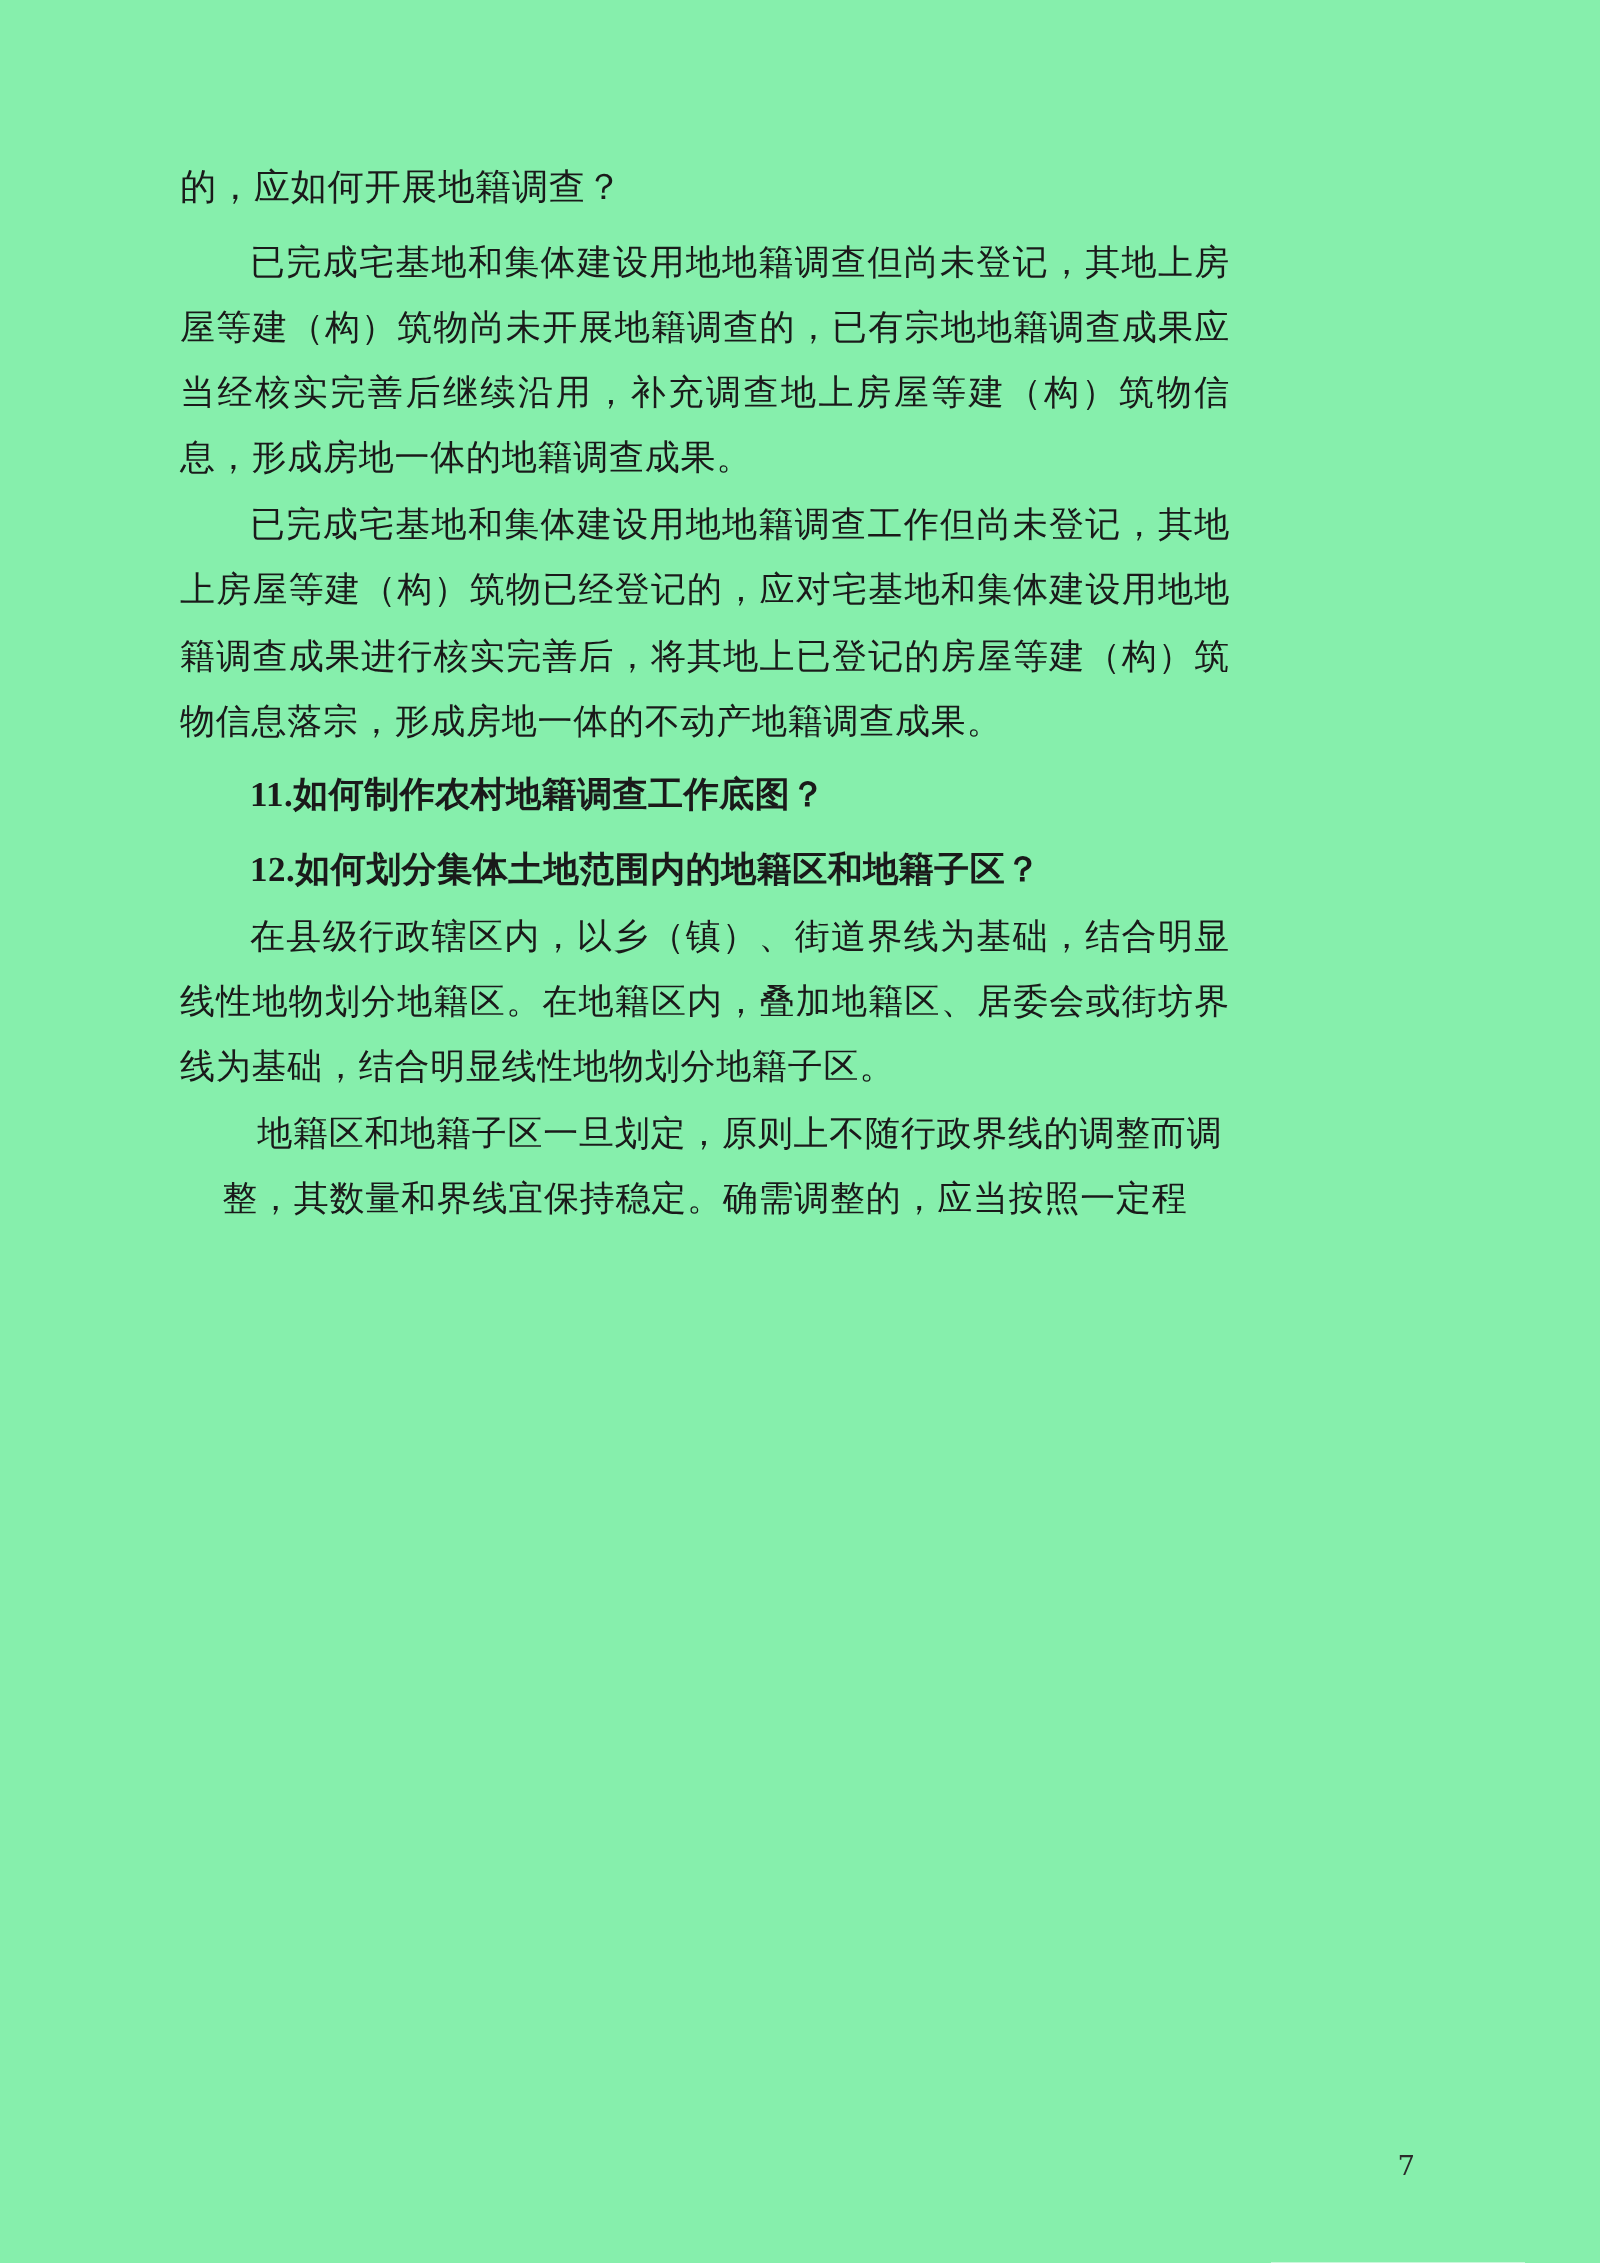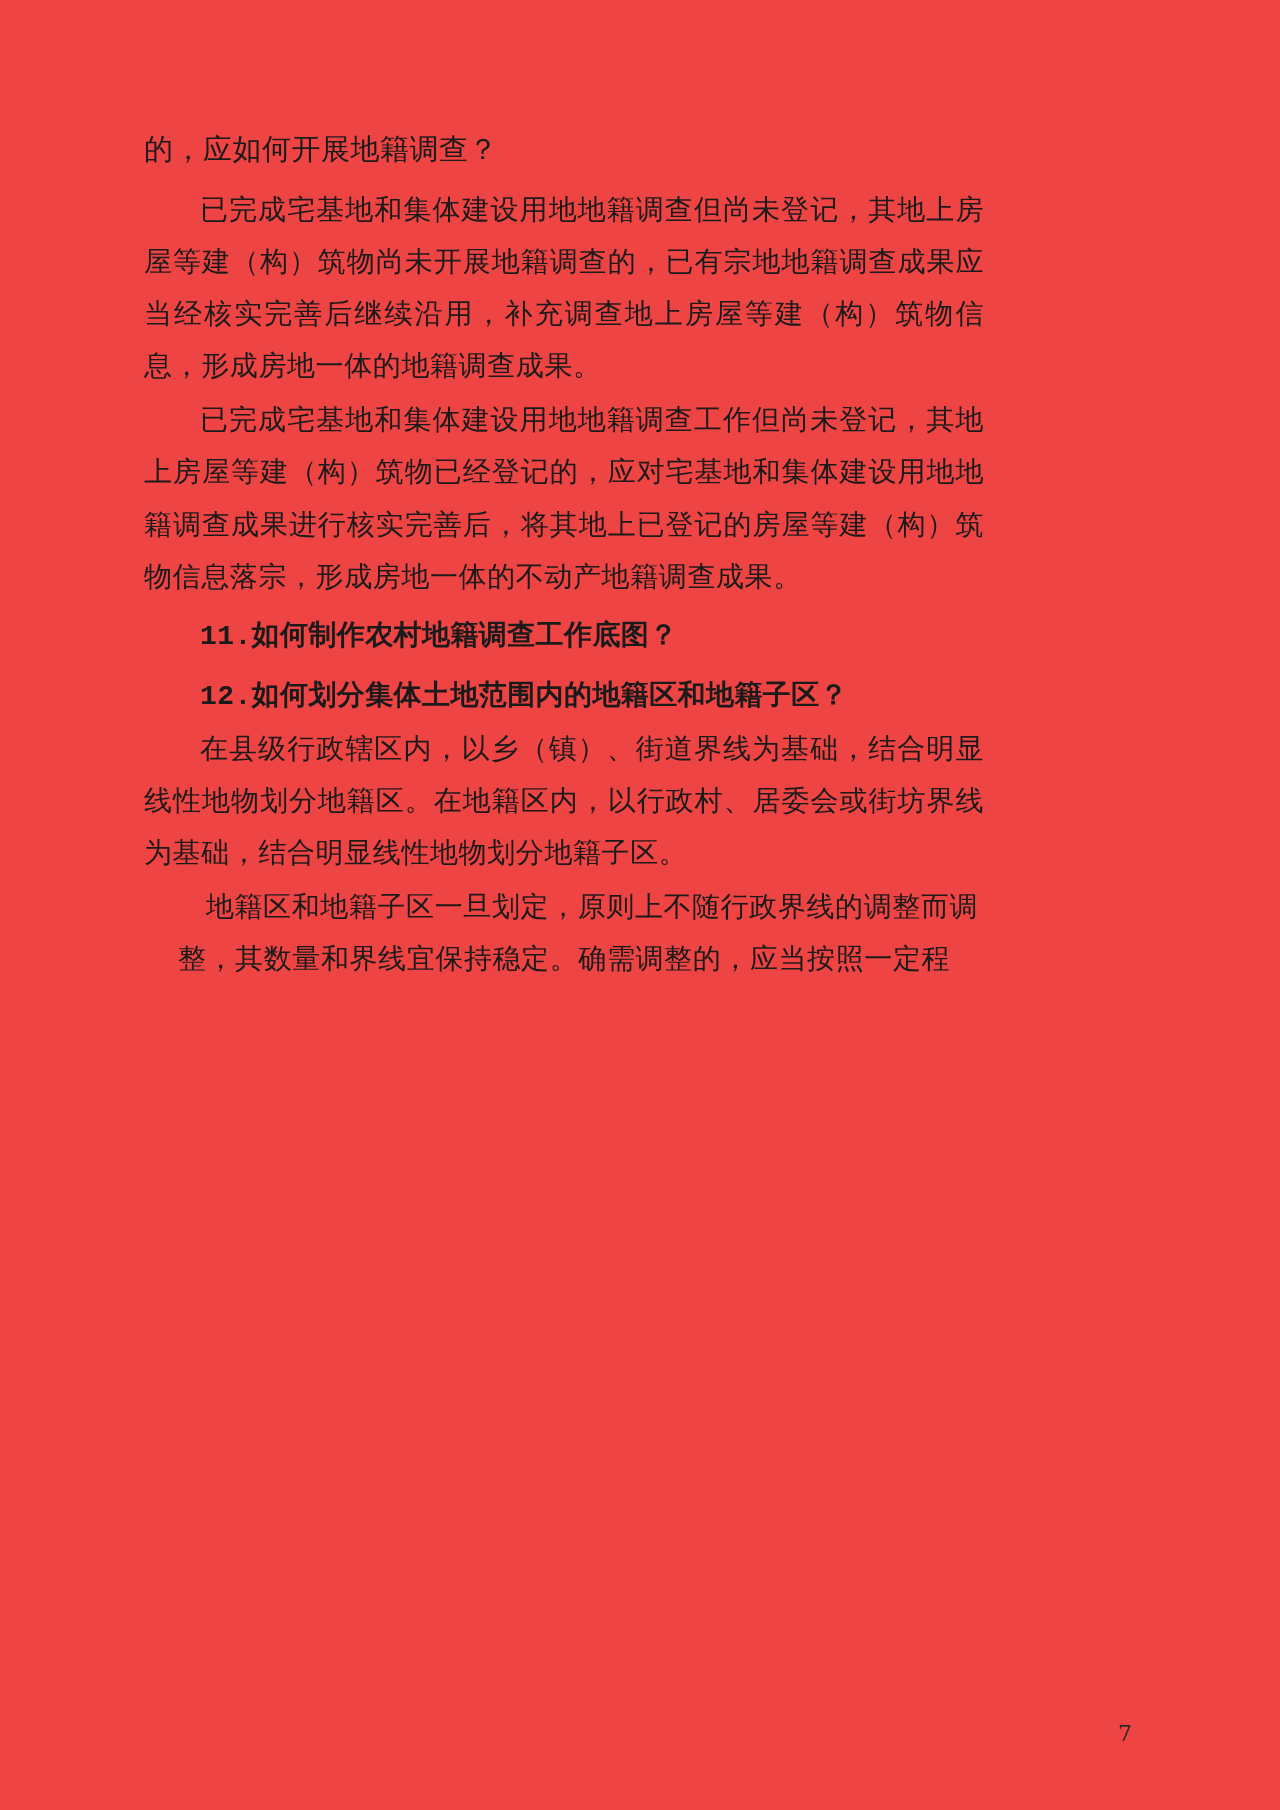--- a/index.html
+++ b/index.html
@@ -4,21 +4,21 @@
 <style>
   html, body {
     margin: 0;
     padding: 0;
     background: #ffffff;
   }
   .page {
     position: relative;
     width: 1280px;
     height: 1810px;
-    background: #ef4444;
+    background: #86efac;
     font-family: "DejaVu Serif", "Liberation Serif", serif;
     color: #1a1a1a;
     box-sizing: border-box;
     overflow: hidden;
   }
   .content {
     position: absolute;
     left: 144px;
     top: 128px;
     width: 840px;
@@ -41,21 +41,21 @@
     letter-spacing: 0.6px;
     font-family: "DejaVu Serif", "Liberation Serif", serif;
   }
   .q-heading {
     font-size: 28px;
     line-height: 1.86;
     margin: 8px 0 0 0;
     text-indent: 56px;
     font-weight: 700;
     letter-spacing: 0.4px;
-    font-family: Liberation Mono, monospace;
+    font-family: Liberation Serif, serif;
   }
   .para-last-nojustify {
     text-align: center;
   }
   .page-number {
     position: absolute;
     right: 148px;
     bottom: 64px;
     font-size: 22px;
     color: #2a2a2a;
@@ -72,20 +72,20 @@
 
     <p class="para">已完成宅基地和集体建设用地地籍调查但尚未登记，其地上房屋等建（构）筑物尚未开展地籍调查的，已有宗地地籍调查成果应当经核实完善后继续沿用，补充调查地上房屋等建（构）筑物信息，形成房地一体的地籍调查成果。</p>
 
     <p class="para">已完成宅基地和集体建设用地地籍调查工作但尚未登记，其地上房屋等建（构）筑物已经登记的，应对宅基地和集体建设用地地籍调查成果进行核实完善后，将其地上已登记的房屋等建（构）筑物信息落宗，形成房地一体的不动产地籍调查成果。</p>
 
     <p class="q-heading">11.如何制作农村地籍调查工作底图？</p>
 
 
     <p class="q-heading">12.如何划分集体土地范围内的地籍区和地籍子区？</p>
 
-    <p class="para">在县级行政辖区内，以乡（镇）、街道界线为基础，结合明显线性地物划分地籍区。在地籍区内，以行政村、居委会或街坊界线为基础，结合明显线性地物划分地籍子区。</p>
+    <p class="para">在县级行政辖区内，以乡（镇）、街道界线为基础，结合明显线性地物划分地籍区。在地籍区内，叠加地籍区、居委会或街坊界线为基础，结合明显线性地物划分地籍子区。</p>
 
     <p class="para para-last-nojustify">地籍区和地籍子区一旦划定，原则上不随行政界线的调整而调整，其数量和界线宜保持稳定。确需调整的，应当按照一定程</p>
 
   </div>
 
   <div class="page-number">7</div>
 </div>
 
 </body></html>

